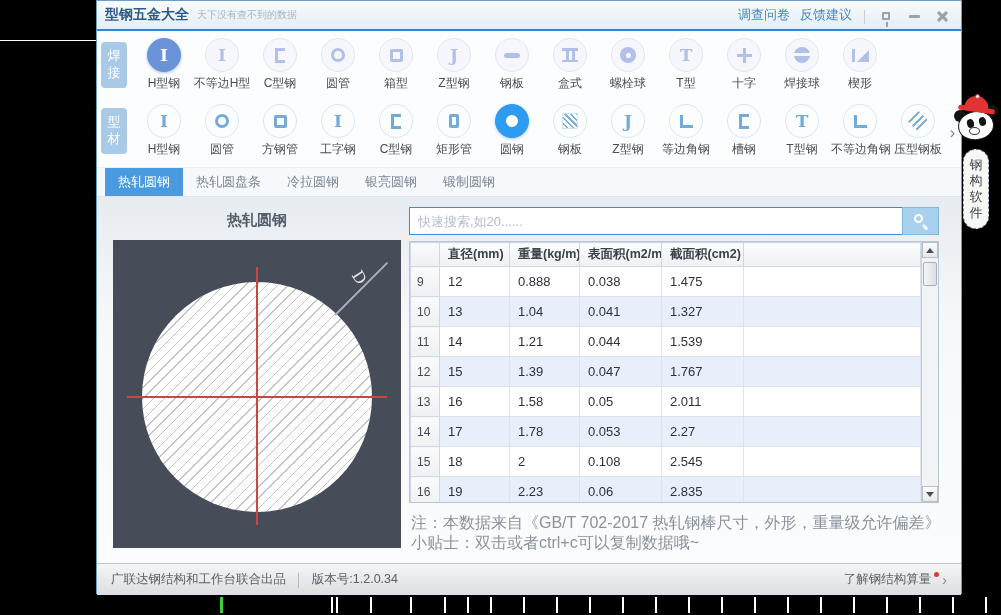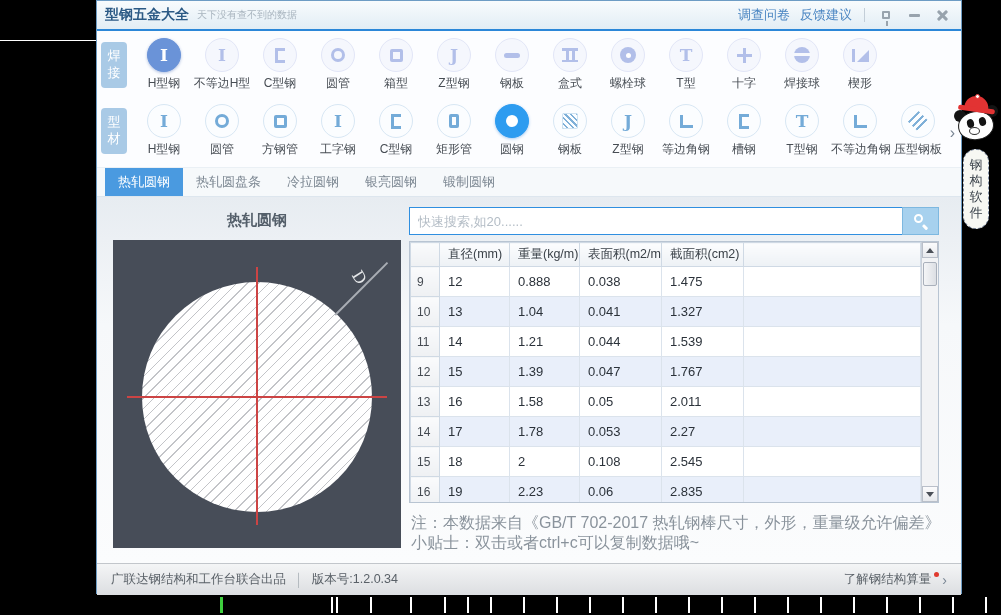--- a/index.html
+++ b/index.html
@@ -11,21 +11,21 @@
   #left-strip-line { position:absolute; left:0; top:40px; width:96px; height:1px; background:#fff; }
   .tick { position:absolute; top:597px; height:16px; width:2px; }
 
   
   #app-window { position:absolute; left:96px; top:0; width:866px; height:594px; background:#fff; border:1px solid #6d9cc4; }
 
   
   #titlebar { height:30px; background:linear-gradient(180deg,#f8fbfd,#e2edf5); border-bottom:2px solid #2b87d8; display:flex; align-items:center; padding:0 10px 0 8px; }
   #titlebar .title { font-size:14px; font-weight:bold; color:#2c5a85; margin-right:8px; }
   #titlebar .subtitle { font-size:10px; color:#a9b5bf; }
-  #titlebar .tb-right { margin-left:auto; display:flex; align-items:center; gap:10px; }
+  #titlebar .tb-right { margin-left:auto; display:flex; align-items:flex-end; gap:10px; }
   #titlebar .tb-link { font-size:13px; color:#4b86c2; cursor:pointer; }
   #titlebar .tb-divider { width:1px; height:14px; background:#c3ced8; margin:0 2px; }
   .winbtn { width:18px; height:16px; position:relative; display:flex; align-items:center; justify-content:center; }
   .pin-shape { width:8px; height:8px; border:2px solid #98a3ad; border-radius:1px; position:relative; transform:rotate(0deg); }
   .pin-shape:after { content:""; position:absolute; left:2px; top:8px; width:2px; height:5px; background:#98a3ad; }
   .min-shape { width:11px; height:3px; background:#98a3ad; border-radius:1px; }
   .close-shape { position:relative; width:13px; height:13px; }
   .close-shape:before,.close-shape:after { content:""; position:absolute; left:0; top:5px; width:13px; height:3px; background:#98a3ad; border-radius:1px; }
   .close-shape:before { transform:rotate(45deg);} .close-shape:after { transform:rotate(-45deg);}
 
@@ -92,21 +92,21 @@
   .searchbar input { flex:1; border:1px solid #2f8fe0; border-right:none; padding:0 8px; font-size:13px; color:#333; outline:none; font-family:inherit; }
   .searchbar input::placeholder { color:#b4bdc6; }
   .search-btn { width:37px; background:#a7d1ee; border:1px solid #7db8e0; cursor:pointer; display:flex; align-items:center; justify-content:center; }
   .mag { position:relative; width:16px; height:16px; }
   .mag .ring { position:absolute; left:1px; top:1px; width:9px; height:9px; border:2.5px solid #fff; border-radius:50%; }
   .mag .handle { position:absolute; left:11px; top:11px; width:6px; height:2.5px; background:#fff; transform:rotate(45deg); transform-origin:0 0; border-radius:1px; }
 
   .table-wrap { position:absolute; left:0; top:44px; width:530px; height:262px; background:#fff; border:1px solid #b8c4d2; overflow:hidden; }
   table { border-collapse:collapse; table-layout:fixed; width:511px; font-size:13px; color:#2b323a; }
   th,td { border:1px solid #dbe3ec; padding:0 0 0 8px; height:30px; text-align:left; font-weight:normal; overflow:hidden; white-space:nowrap; }
-  thead th { height:24px; background:linear-gradient(180deg,#fcfdfe,#edf1f5); border-color:#cfd9e4; color:#3a4148; font-size:12.5px; }
+  thead th { height:24px; background:linear-gradient(180deg,#fcfdfe,#edf1f5); border-color:#cfd9e4; color:#3a4148; font-size:12.5px;font-weight:bold; }
   .numcell { background:linear-gradient(180deg,#fafbfc,#eef0f3); border-color:#cfd9e4; color:#454b52; font-size:12px; padding-left:6px; }
   tr.alt td:not(.numcell) { background:#e9effa; }
   .vscroll { position:absolute; right:0; top:0; width:17px; height:260px; background:#f2f3f5; border-left:1px solid #c9cfd8; }
   .vs-btn { position:absolute; left:0; width:16px; height:16px; background:linear-gradient(180deg,#fbfbfc,#e7e9ed); border:1px solid #b9bfc9; display:flex; align-items:center; justify-content:center; cursor:pointer; }
   .vs-up { top:0; } .vs-down { bottom:0; }
   .tri-up { width:0; height:0; border-left:4px solid transparent; border-right:4px solid transparent; border-bottom:5px solid #4a4f57; }
   .tri-down { width:0; height:0; border-left:4px solid transparent; border-right:4px solid transparent; border-top:5px solid #4a4f57; }
   .vs-thumb { position:absolute; left:1px; top:20px; width:14px; height:24px; background:linear-gradient(90deg,#f4f5f7,#dcdfe4); border:1px solid #a9b0bb; border-radius:2px; cursor:pointer; }
 
   .note { position:absolute; left:2px; font-size:16px; color:#8a939c; white-space:nowrap; }

